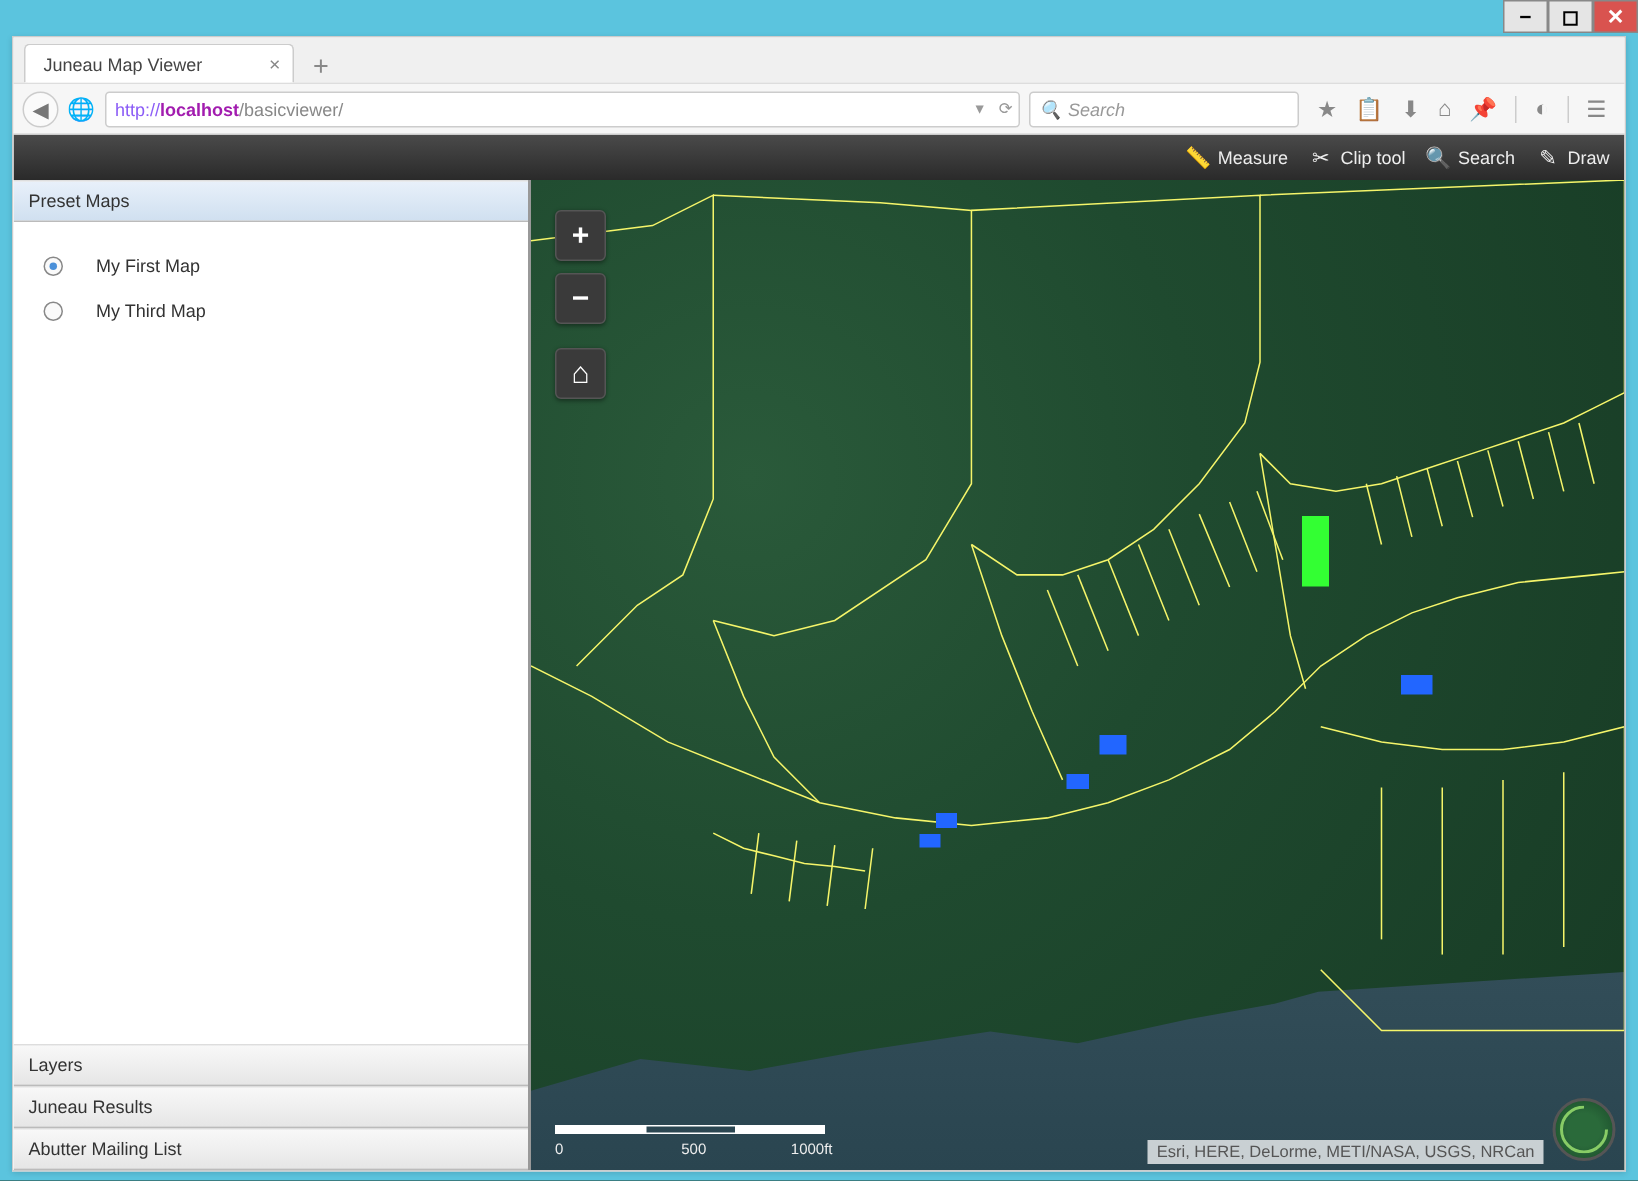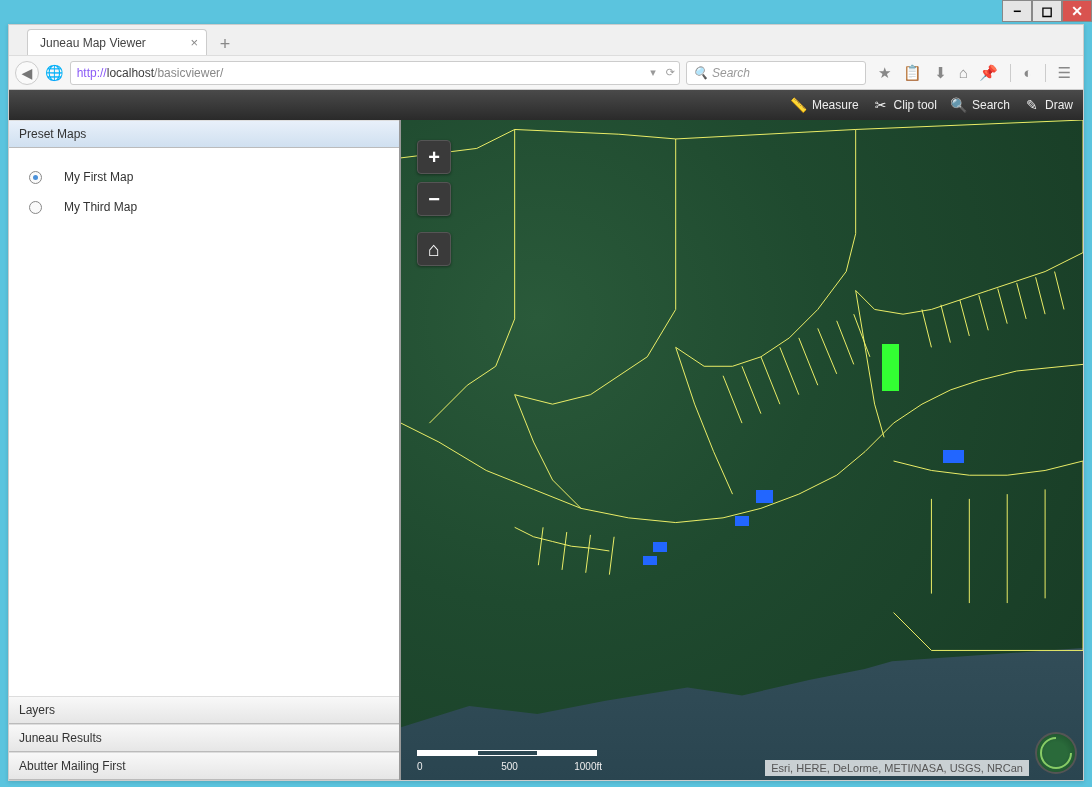--- a/index.html
+++ b/index.html
@@ -4,43 +4,43 @@
 <style>
 *{box-sizing:border-box;margin:0;padding:0}
 body{font-family:Arial,Helvetica,sans-serif;font-size:12px;width:1092px;height:787px;background:#5bc4de;overflow:hidden}
 .titlebar{height:24px;background:#5bc4de;position:relative}
 .winbtns{position:absolute;right:0;top:0;display:flex;height:22px}
 .winbtn{width:30px;height:22px;display:flex;align-items:center;justify-content:center;border:1px solid #888;background:#ddd;font-size:14px;font-weight:bold}
 .winbtn.min{background:#e5e5e5}
 .winbtn.max{background:#e5e5e5}
 .winbtn.close{background:#d9534f;color:#fff}
 .browser-chrome{background:#fdfdfd;border:1px solid #ccc;position:absolute;left:8px;right:8px;top:24px;bottom:6px;display:flex;flex-direction:column;box-shadow:0 1px 4px rgba(0,0,0,0.15)}
-.tabbar{height:30px;display:flex;align-items:flex-end;background:#f0f0f0;padding-left:18px}
+.tabbar{height:30px;display:flex;align-items:flex-end;background:#f0f0f0;padding-left:7px}
 .tab{height:26px;background:#fff;border:1px solid #ccc;border-bottom:none;border-radius:4px 4px 0 0;padding:0 28px 0 12px;display:flex;align-items:center;font-size:12px;color:#444;position:relative;min-width:180px}
 .tab .close{position:absolute;right:8px;font-size:13px;color:#888}
 .newtab{width:24px;height:22px;display:flex;align-items:center;justify-content:center;color:#888;font-size:18px;margin-left:6px}
 .addrbar{height:35px;background:#f6f6f6;border-top:1px solid #ddd;border-bottom:1px solid #ccc;display:flex;align-items:center;padding:0 6px;gap:6px}
 .navbtn{width:24px;height:24px;border:1px solid #ccc;border-radius:12px;display:flex;align-items:center;justify-content:center;color:#777;background:#fafafa;font-size:14px}
 .url-input-wrap{flex:1;height:24px;border:1px solid #ccc;border-radius:3px;background:#fff;display:flex;align-items:center;padding:0 6px;color:#666;position:relative}
-.url-host{color:#404040;font-weight:normal}
+.url-host{color:#a21caf;font-weight:bold}
 .url-rest{color:#888}
 .url-prefix{color:#8b5cf6}
 .addr-right{display:flex;align-items:center;gap:4px;position:absolute;right:4px}
 .addr-right span{color:#999;font-size:11px}
 .search-input{width:180px;height:24px;border:1px solid #ccc;border-radius:3px;background:#fff;display:flex;align-items:center;padding:0 6px;color:#999;font-style:italic}
 .toolicons{display:flex;align-items:center;gap:12px;padding:0 6px}
 .toolicons span{color:#888;font-size:15px}
 .star{color:#4a90d9}
 .divider{width:1px;height:18px;background:#ccc}
 .content{flex:1;display:flex;flex-direction:column;background:#fff;overflow:hidden}
 .app-toolbar{height:30px;background:linear-gradient(#4a4a4a,#2a2a2a);display:flex;justify-content:flex-end;align-items:center;padding:0 10px;gap:14px}
 .app-tool{display:flex;align-items:center;gap:5px;color:#eee;font-size:12px;cursor:pointer}
 .app-tool .ico{width:16px;height:16px;display:inline-flex;align-items:center;justify-content:center;font-size:14px}
 .app-body{flex:1;display:flex;overflow:hidden}
-.sidebar{width:392px;display:flex;flex-direction:column;border-right:2px solid #999;background:#fff}
+.sidebar{width:345px;display:flex;flex-direction:column;border-right:2px solid #999;background:#fff}
 .accordion-header{height:28px;background:linear-gradient(#f8f8f8,#e6e6e6);border-bottom:1px solid #bbb;border-top:1px solid #ddd;padding:0 10px;display:flex;align-items:center;font-size:12px;color:#333;cursor:pointer}
 .accordion-header.active{background:linear-gradient(#e8f0fa,#d0e0f0)}
 .accordion-body{flex:1;padding:14px 16px;overflow:auto}
 .radio-row{display:flex;align-items:center;gap:22px;padding:8px 4px;font-size:12px;color:#333}
 .fake-radio{width:13px;height:13px;border:1px solid #888;border-radius:50%;display:inline-flex;align-items:center;justify-content:center;background:#fafafa}
 .fake-radio.sel::after{content:"";width:5px;height:5px;border-radius:50%;background:#4a90d9}
 .map-pane{flex:1;position:relative;background:#1a3a2a;overflow:hidden}
 .map-surface{position:absolute;inset:0}
 .forest{position:absolute;inset:0;background:
  radial-gradient(circle at 20% 30%, #2a5a3a 0%, #1f4a2f 40%, #173a24 100%);}
@@ -142,21 +142,21 @@
             <span class="fake-radio sel"></span>
             <span>My First Map</span>
           </label>
           <label class="radio-row">
             <span class="fake-radio"></span>
             <span>My Third Map</span>
           </label>
         </div>
         <div class="accordion-header">Layers</div>
         <div class="accordion-header">Juneau Results</div>
-        <div class="accordion-header">Abutter Mailing First</div>
+        <div class="accordion-header">Abutter Mailing List</div>
       </div>
 
       <div class="map-pane">
         <div class="map-surface">
           <div class="forest"></div>
           <div class="water"></div>
           <svg class="parcels" viewBox="0 0 720 640" preserveAspectRatio="none">
             <polyline points="0,40 80,30 120,10 120,210 100,260 70,280 30,320"></polyline>
             <polyline points="120,10 230,15 290,20 290,200 260,250 200,290 160,300 120,290"></polyline>
             <polyline points="290,20 480,10 480,120 470,160 440,200 410,230 380,250 350,260 320,260 290,240"></polyline>

